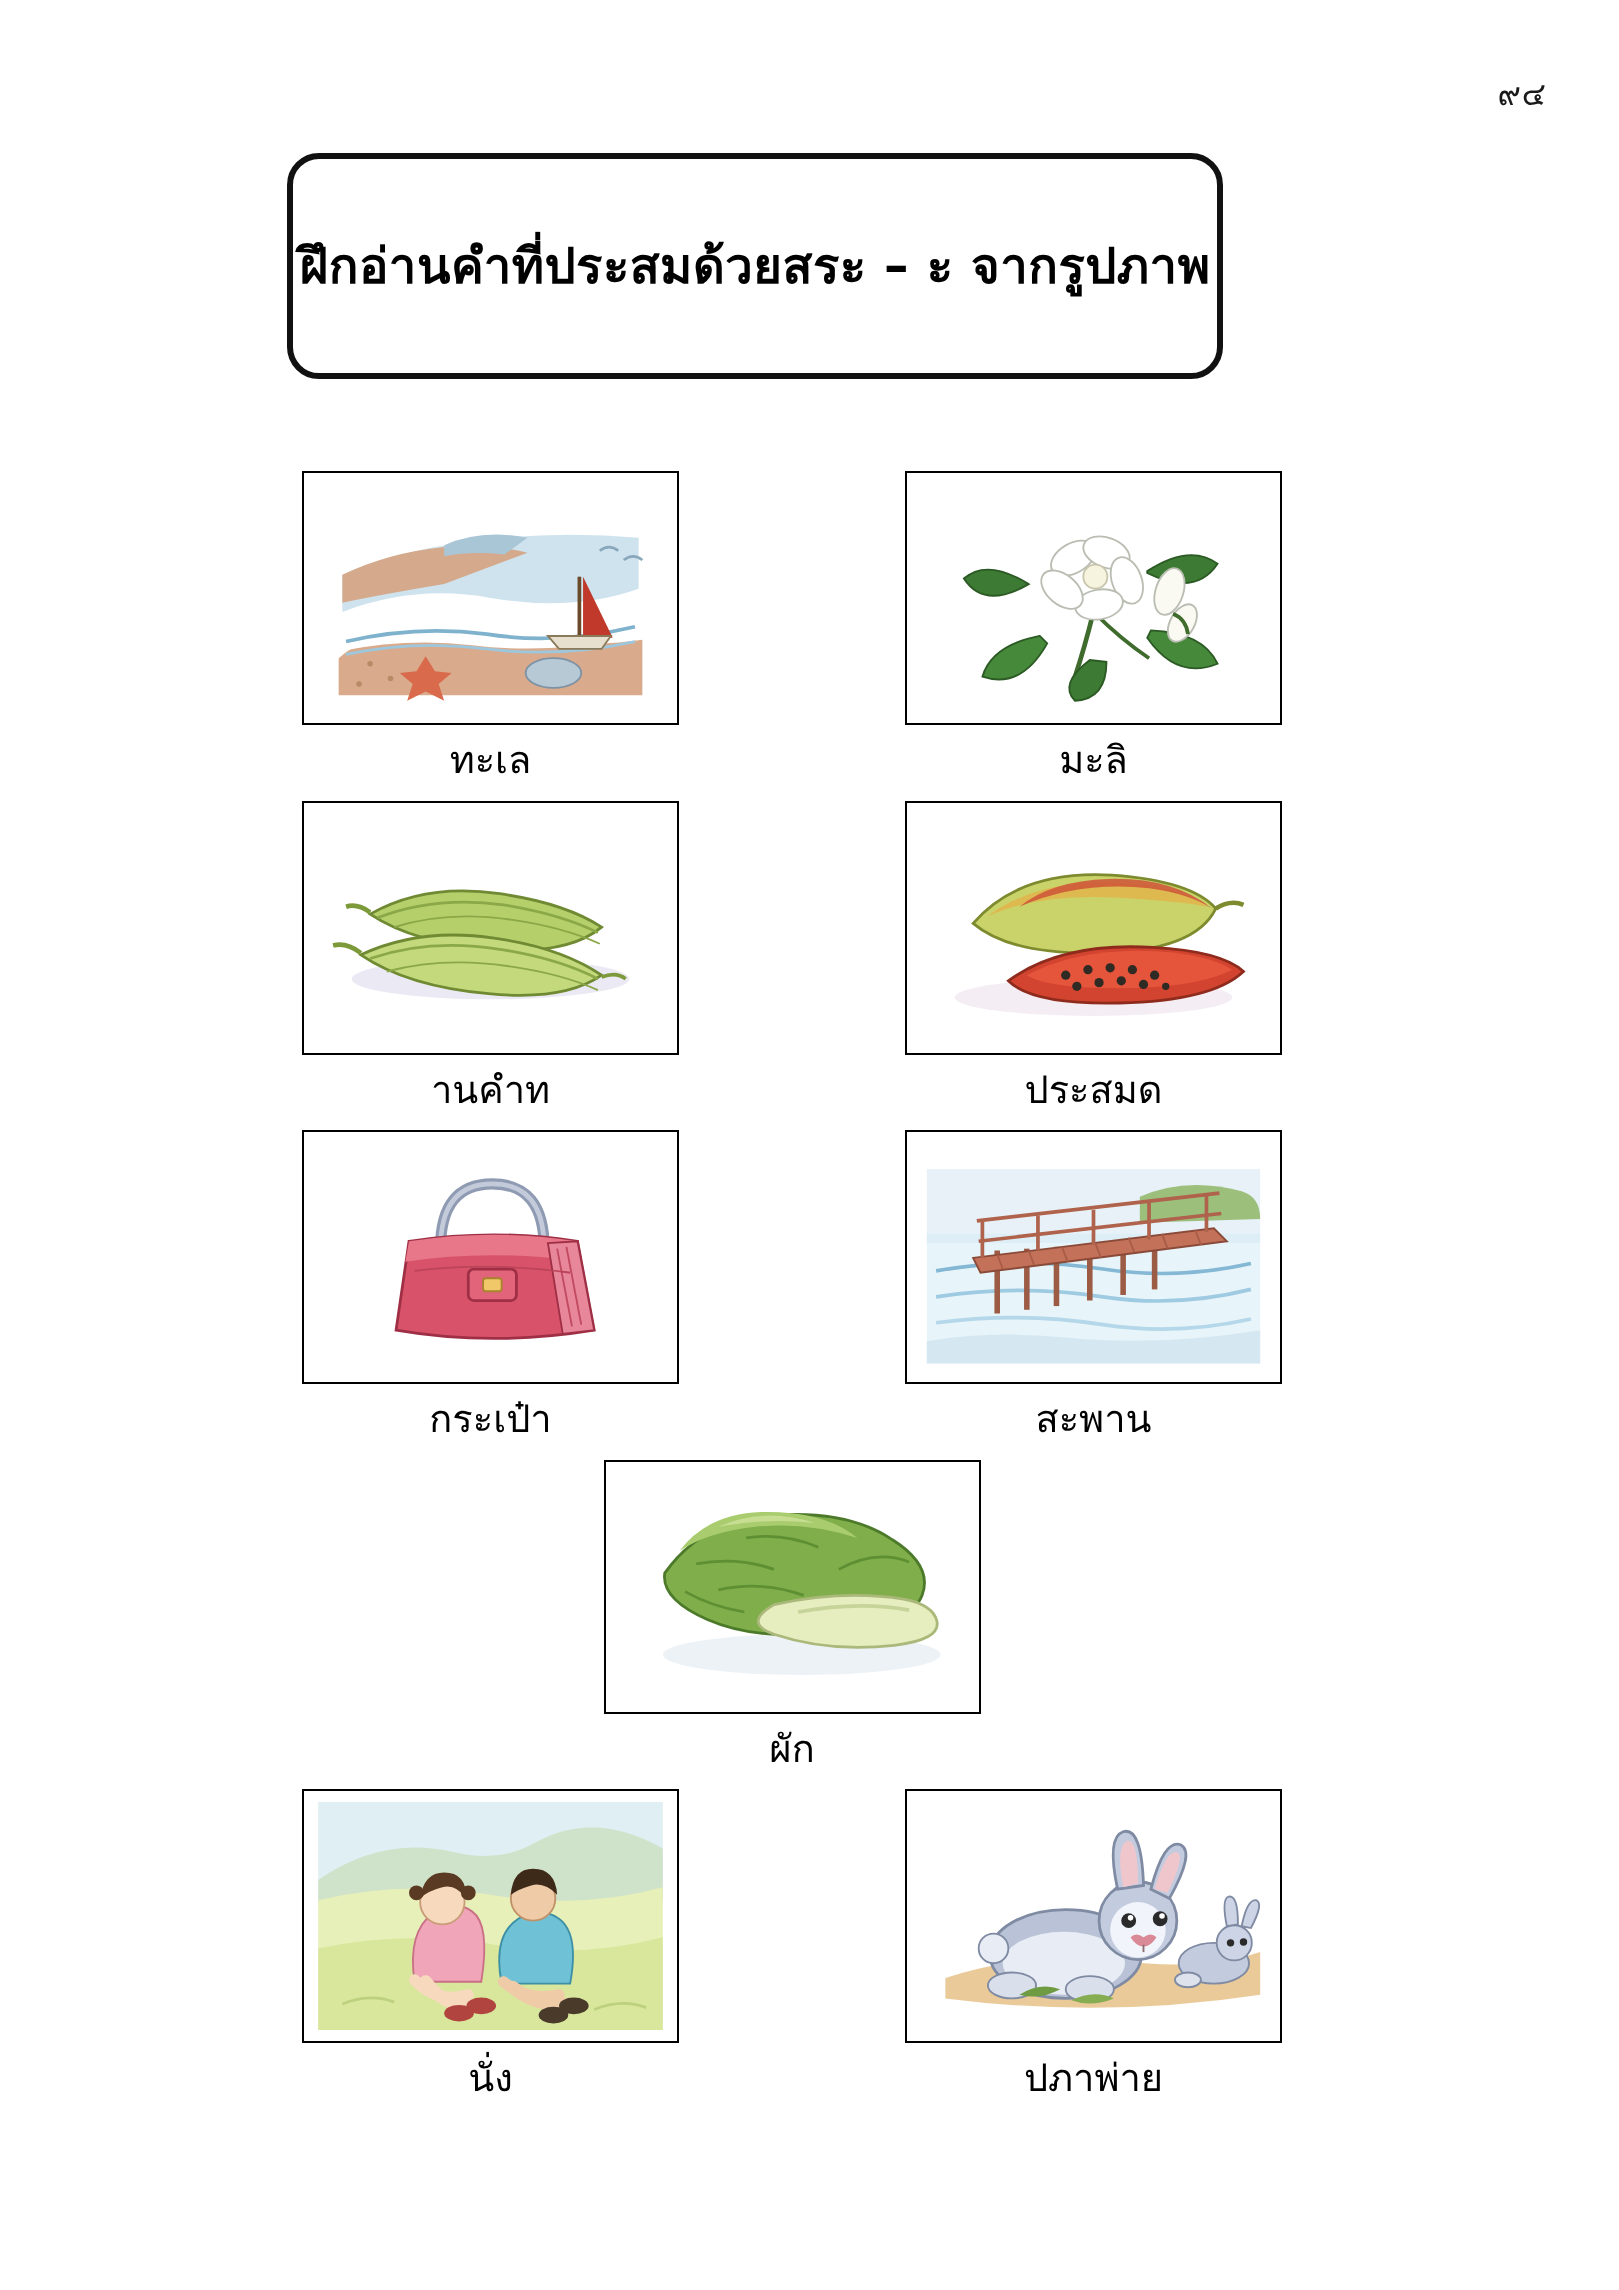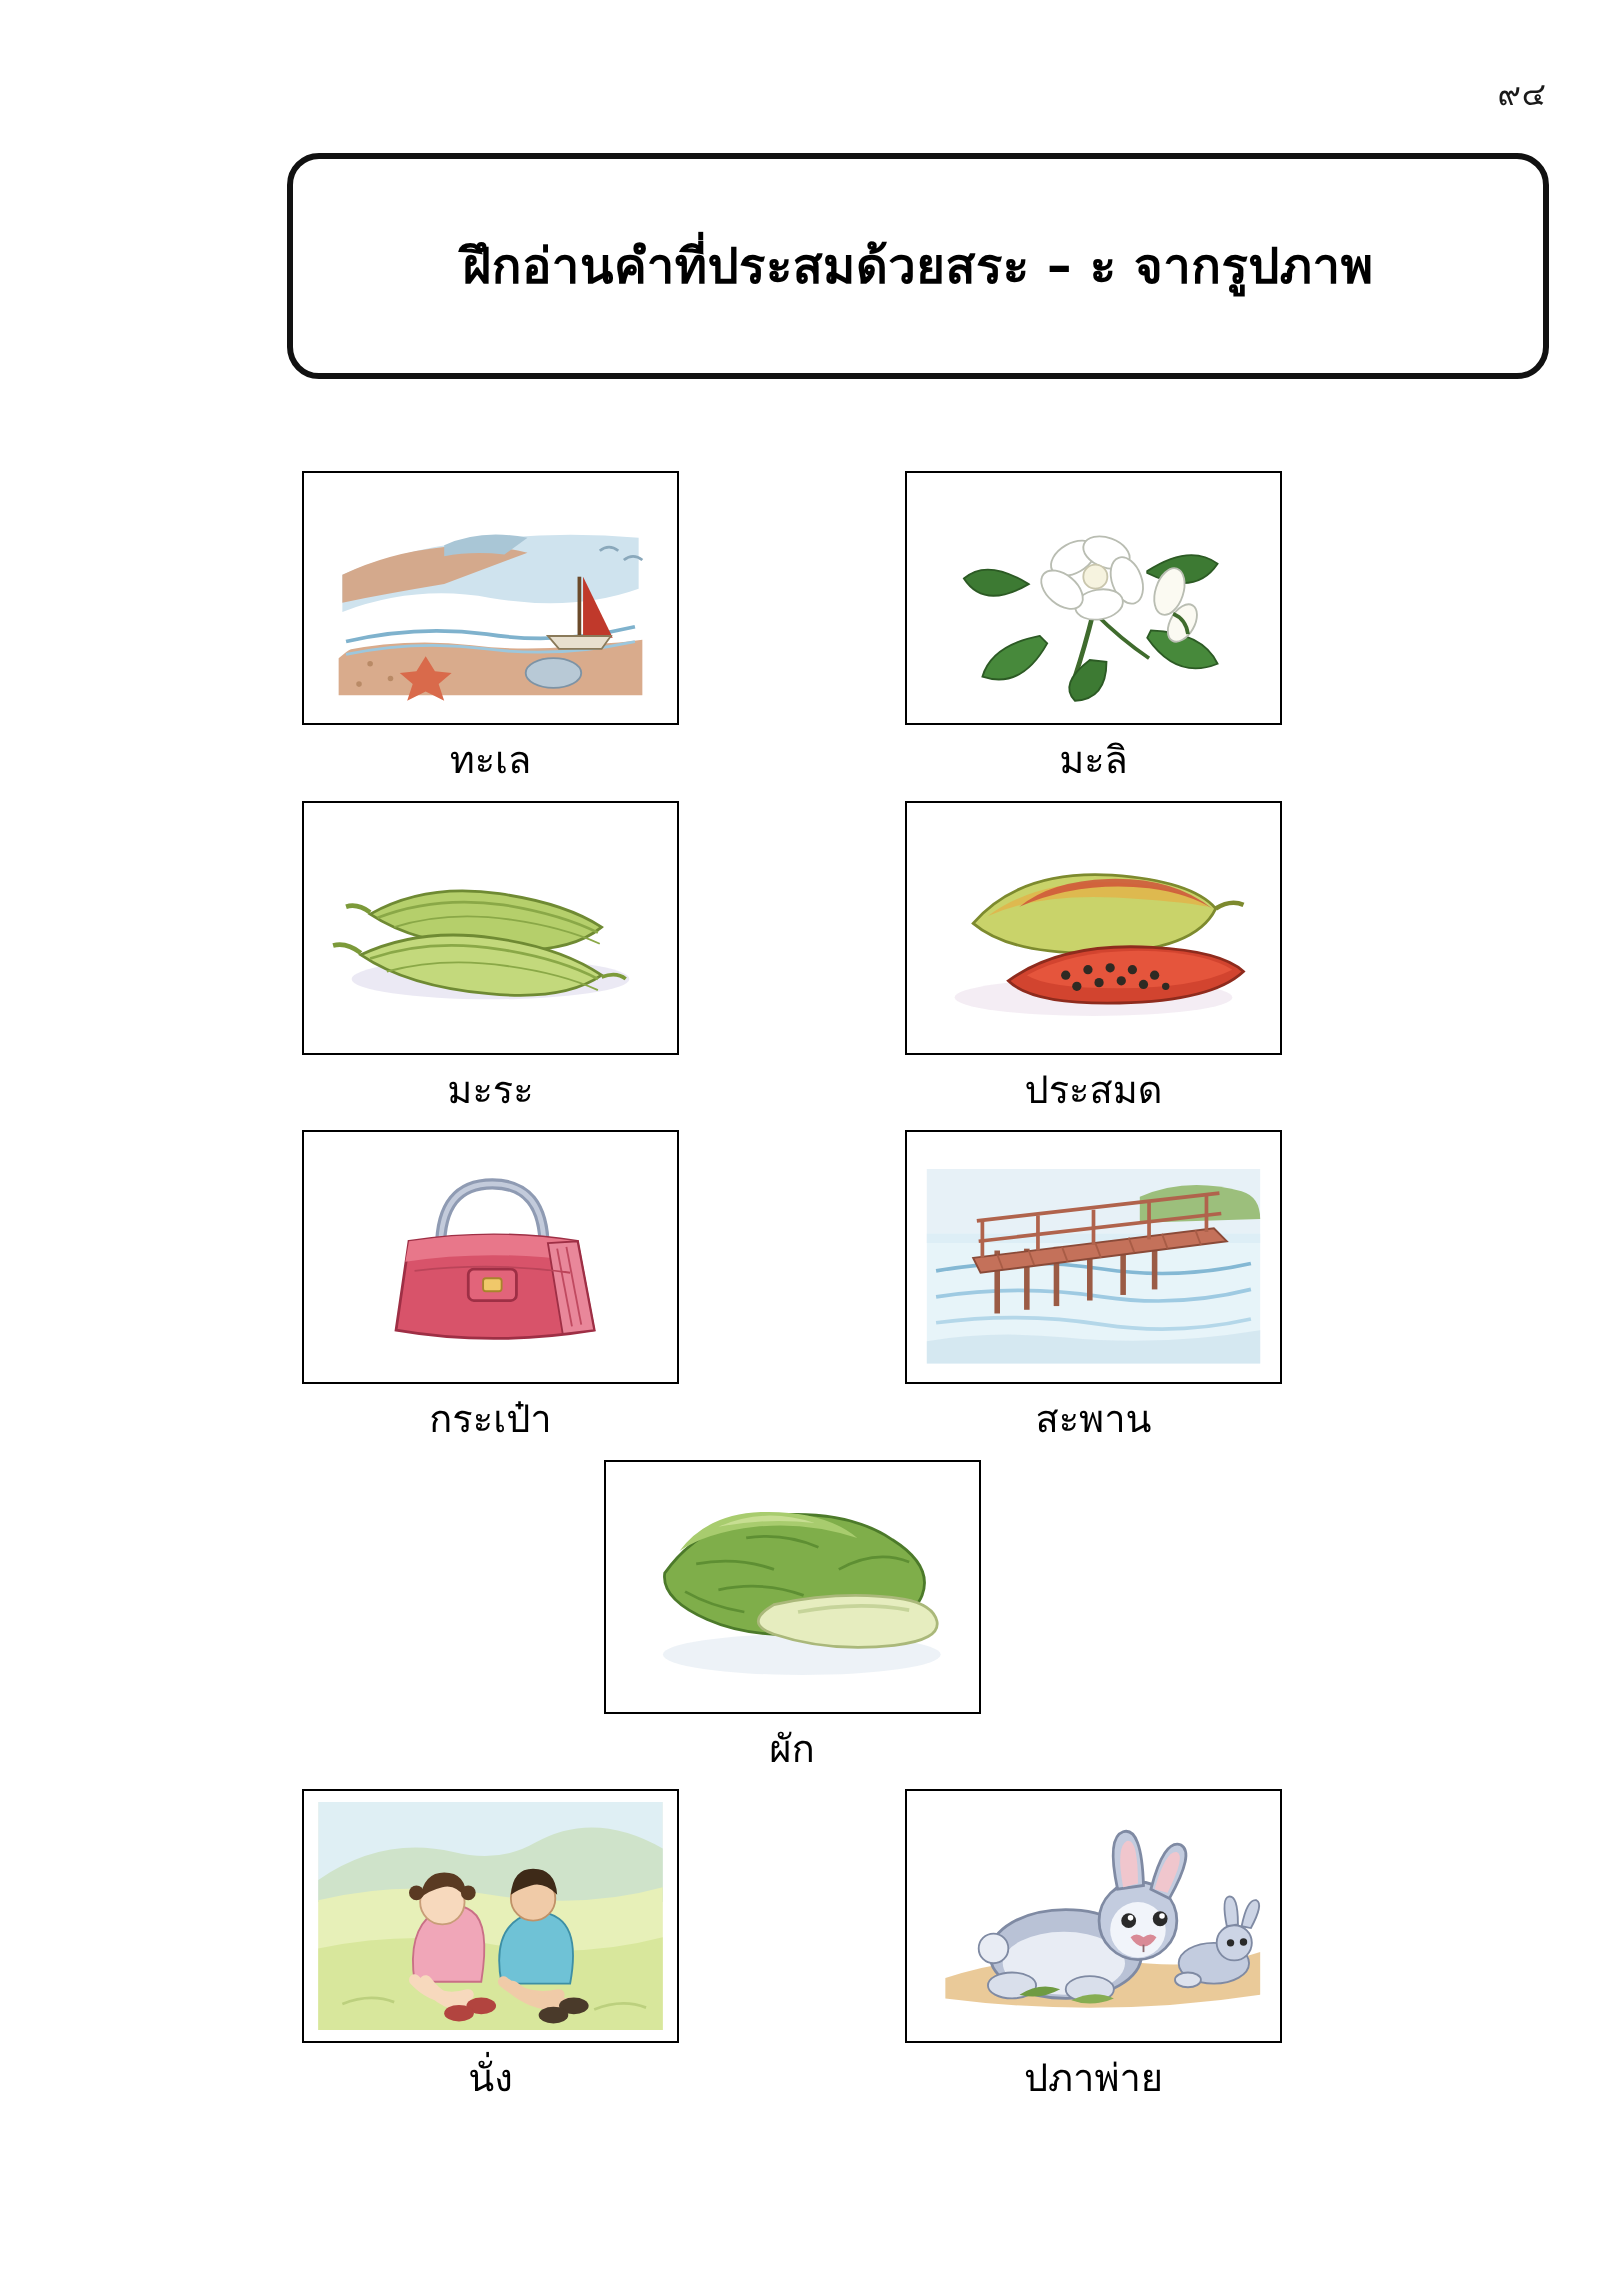--- a/index.html
+++ b/index.html
@@ -25,21 +25,21 @@
     top: 68px;
     right: 73px;
     font-size: 32px;
     letter-spacing: 0.9px;
     color: #1a1a1a;
   }
   .title-box {
     position: absolute;
     left: 287px;
     top: 153px;
-    width: 1262px;
+    width: 936px;
     height: 226px;
     border: 6.6px solid #111111;
     border-radius: 32px;
     box-sizing: border-box;
     display: flex;
     align-items: center;
     justify-content: center;
   }
   .title-box .title-text {
     font-size: 49px;
@@ -170,21 +170,21 @@
             <path d="M78 124 q62 -24 136 -14 q62 10 102 30" stroke="#8aa847" stroke-width="3" fill="none"></path>
             <path d="M96 134 q58 -18 126 -8 q56 8 96 26" stroke="#8aa847" stroke-width="2" fill="none"></path>
             <path d="M70 118 q-14 -10 -26 -6" stroke="#7c9a3a" stroke-width="5" fill="none"></path>
             <path d="M60 164 q64 -30 144 -18 q72 10 116 40 q-40 28 -122 20 q-88 -8 -138 -42 z" fill="#c3d97c" stroke="#6f8a33" stroke-width="3"></path>
             <path d="M70 168 q64 -22 140 -10 q64 10 106 32" stroke="#8aa847" stroke-width="3" fill="none"></path>
             <path d="M88 182 q60 -16 130 -6 q58 8 98 26" stroke="#8aa847" stroke-width="2" fill="none"></path>
             <path d="M60 162 q-16 -12 -30 -8" stroke="#7c9a3a" stroke-width="5" fill="none"></path>
             <path d="M320 188 q16 -6 26 2" stroke="#7c9a3a" stroke-width="4" fill="none"></path>
           </svg>
         </div>
-        <div class="caption">มะระ</div>
+        <div class="caption">านคำท</div>
       </div>
 
       <div class="cell">
         <div class="pic-frame">
           <svg viewBox="0 0 400 270" preserveAspectRatio="xMidYMid meet">
             <rect x="0" y="0" width="400" height="270" fill="#ffffff"></rect>
             <ellipse cx="200" cy="210" rx="150" ry="20" fill="#efe6ef" opacity="0.7"></ellipse>
             <path d="M70 130 q50 -58 150 -52 q86 6 112 36 q-22 46 -126 48 q-96 2 -136 -32 z" fill="#c9d36a" stroke="#7d8a2e" stroke-width="3"></path>
             <path d="M86 122 q54 -40 142 -36 q66 4 96 26 q-30 -6 -100 -10 q-86 -4 -138 20 z" fill="#e2b44a" opacity="0.85"></path>
             <path d="M120 112 q64 -28 140 -20 q44 6 68 22 q-42 -34 -112 -32 q-62 2 -96 30 z" fill="#cf5338" opacity="0.85"></path>

